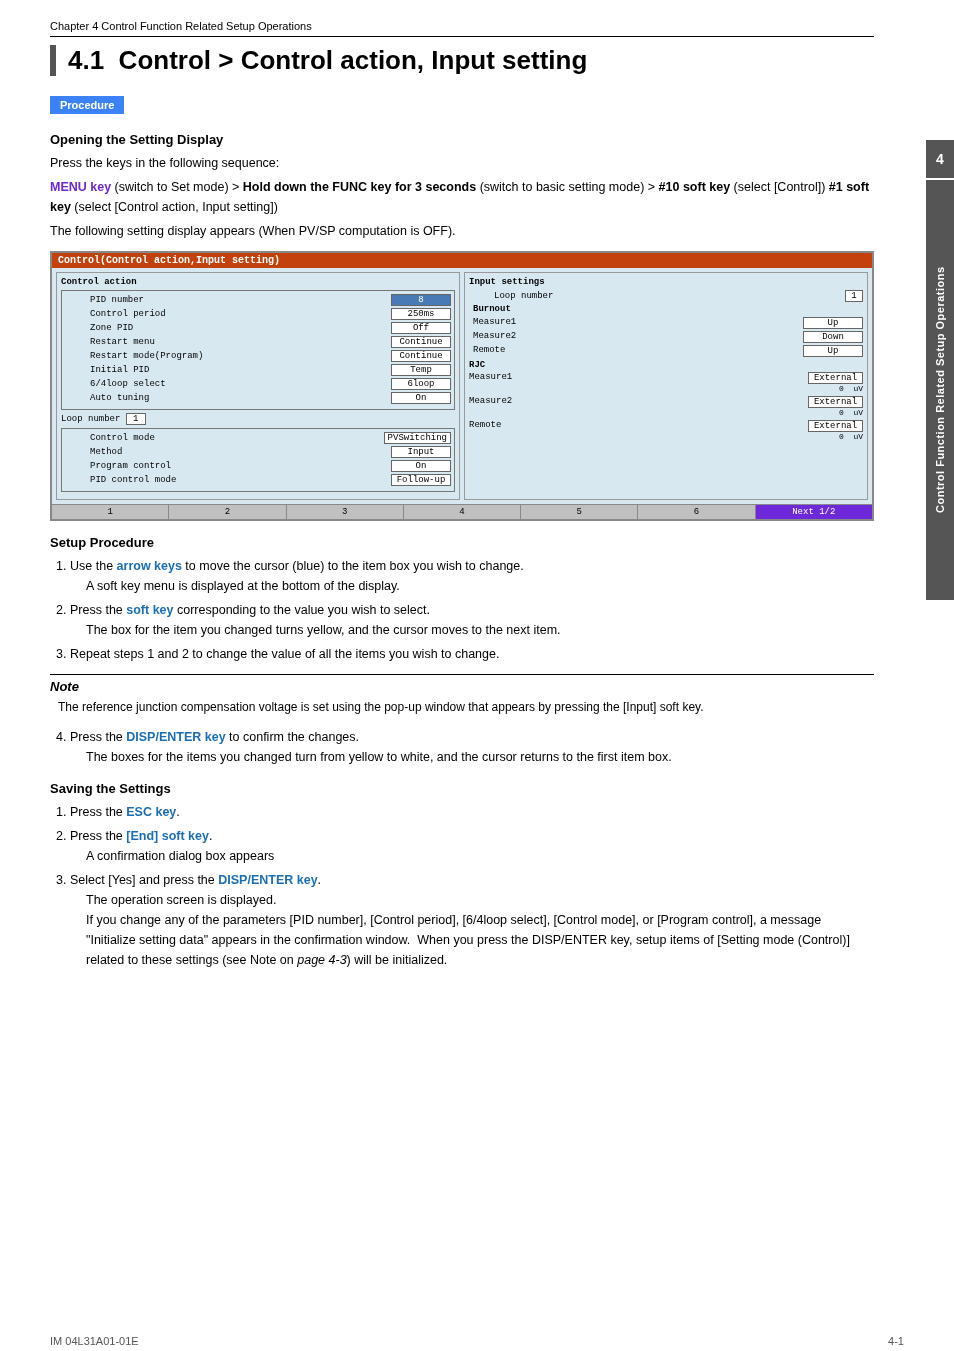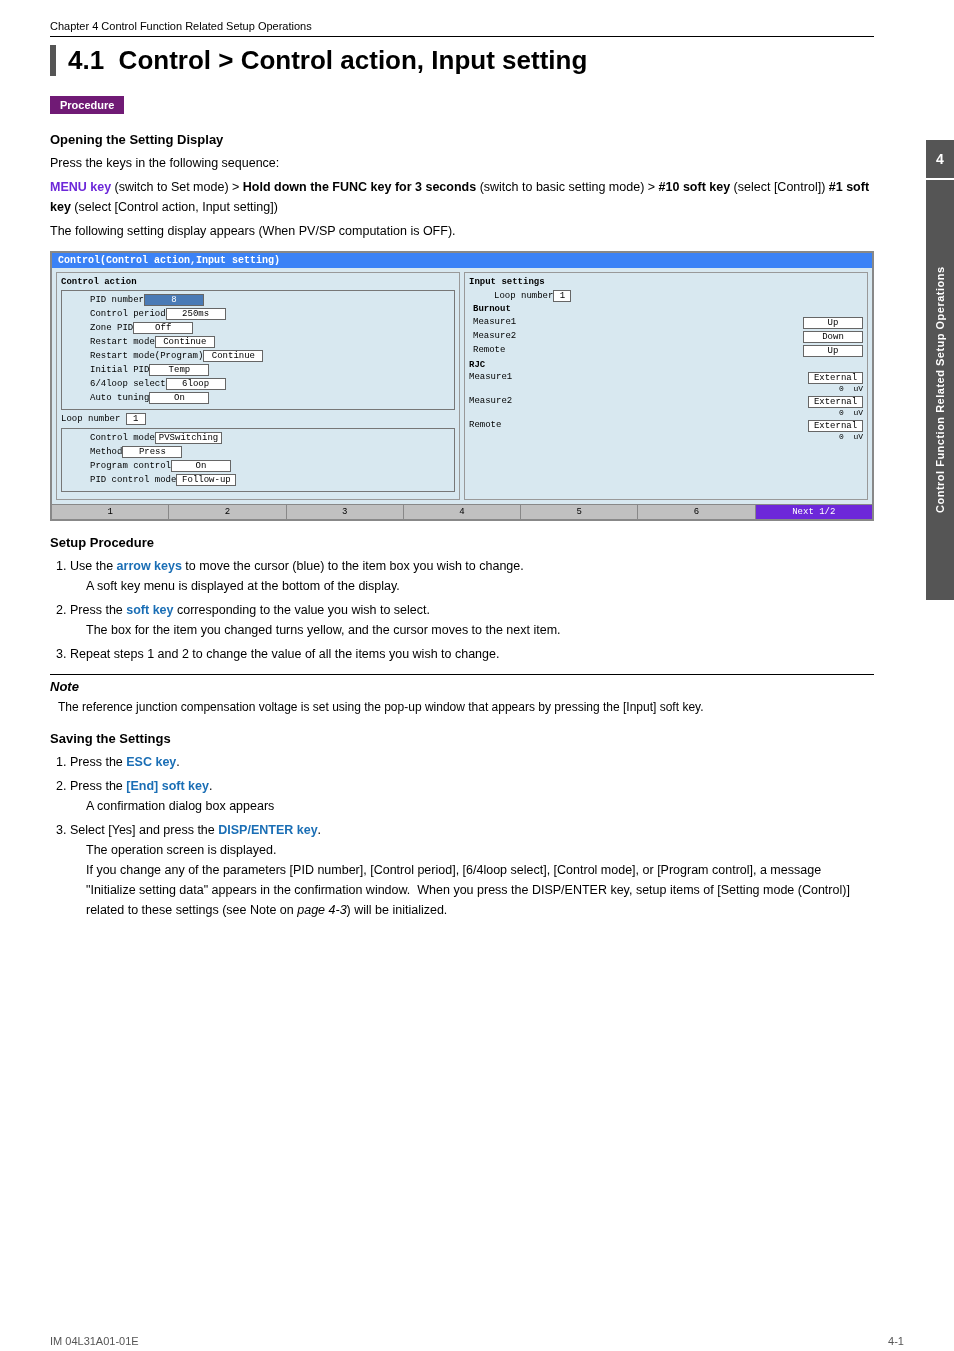--- a/index.html
+++ b/index.html
@@ -82,21 +82,21 @@
 
     .intro-text {
       font-size: 12.5px;
       line-height: 1.6;
       margin-bottom: 20px;
       color: #000;
     }
 
     .procedure-badge {
       display: inline-block;
-      background: #701a75;
+      background: #3b82f6;
       color: #fff;
       font-size: 11px;
       font-weight: bold;
       padding: 3px 10px;
       margin-bottom: 14px;
     }
 
     .subsection-title {
       font-size: 13px;
       font-weight: bold;
@@ -123,21 +123,21 @@
     .control-display {
       border: 2px solid #888;
       background: #d8e8f0;
       margin: 10px 0 14px 0;
       padding: 0;
       font-family: 'Courier New', monospace;
       font-size: 10px;
     }
 
     .display-title-bar {
-      background: #3b82f6;
+      background: #c2410c;
       color: #fff;
       padding: 2px 6px;
       font-size: 10px;
       font-weight: bold;
     }
 
     .display-body {
       display: flex;
       padding: 4px;
       gap: 4px;
@@ -151,21 +151,21 @@
     }
 
     .display-section-title {
       font-size: 9px;
       font-weight: bold;
       margin-bottom: 3px;
     }
 
     .display-row {
       display: flex;
-      justify-content: flex-start;
+      justify-content: space-between;
       font-size: 9px;
       margin-bottom: 2px;
       align-items: center;
       padding-left: 25px;
     }
 
     .display-label {
       color: #000;
       white-space: nowrap;
     }
@@ -394,21 +394,21 @@
             </div>
             <div class="display-row">
               <span class="display-label">Control period</span>
               <span class="display-value">250ms</span>
             </div>
             <div class="display-row">
               <span class="display-label">Zone PID</span>
               <span class="display-value">Off</span>
             </div>
             <div class="display-row">
-              <span class="display-label">Restart mode</span>
+              <span class="display-label">Restart menu</span>
               <span class="display-value">Continue</span>
             </div>
             <div class="display-row">
               <span class="display-label">Restart mode(Program)</span>
               <span class="display-value">Continue</span>
             </div>
             <div class="display-row">
               <span class="display-label">Initial PID</span>
               <span class="display-value">Temp</span>
             </div>
@@ -424,21 +424,21 @@
           <div class="display-loop-row">
             Loop number <span class="display-loop-box">1</span>
           </div>
           <div class="display-inner-group">
             <div class="display-row">
               <span class="display-label">Control mode</span>
               <span class="display-value">PVSwitching</span>
             </div>
             <div class="display-row">
               <span class="display-label">Method</span>
-              <span class="display-value">Press</span>
+              <span class="display-value">Input</span>
             </div>
             <div class="display-row">
               <span class="display-label">Program control</span>
               <span class="display-value">On</span>
             </div>
             <div class="display-row">
               <span class="display-label">PID control mode</span>
               <span class="display-value">Follow-up</span>
             </div>
           </div>
@@ -523,20 +523,26 @@
       </li>
     </ol>
 
     
     <div class="note-box">
       <div class="note-title">Note</div>
       <div class="note-text">The reference junction compensation voltage is set using the pop-up window that appears by pressing the [Input] soft key.</div>
     </div>
 
     
+    <ol class="step-list" start="4">
+      <li class="step-item">
+        Press the <span class="disp-enter-key">DISP/ENTER key</span> to confirm the changes.
+        <div class="step-sub">The boxes for the items you changed turn from yellow to white, and the cursor returns to the first item box.</div>
+      </li>
+    </ol>
 
     
     <div class="saving-section">
       <div class="subsection-title">Saving the Settings</div>
       <ol class="step-list">
         <li class="step-item">
           Press the <span class="esc-key">ESC key</span>.
         </li>
         <li class="step-item">
           Press the <span class="end-key">[End] soft key</span>.

